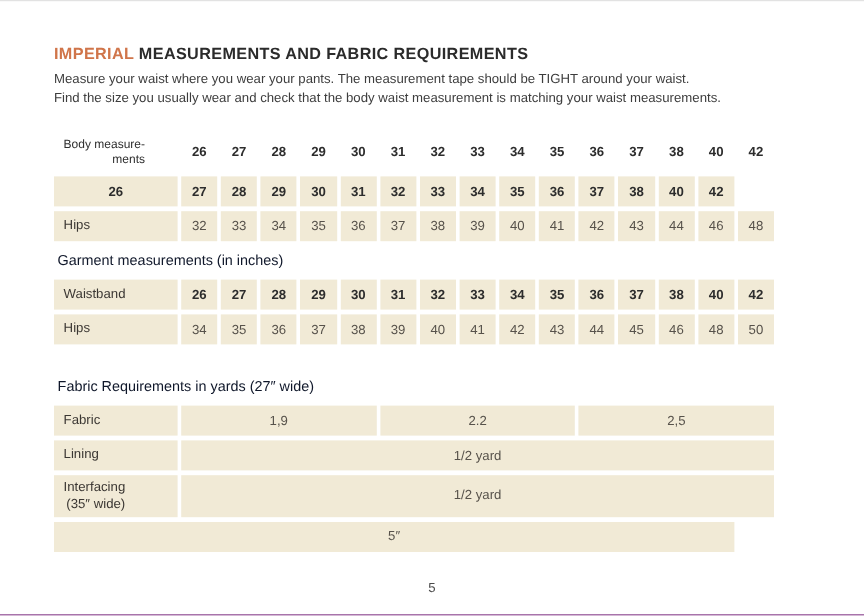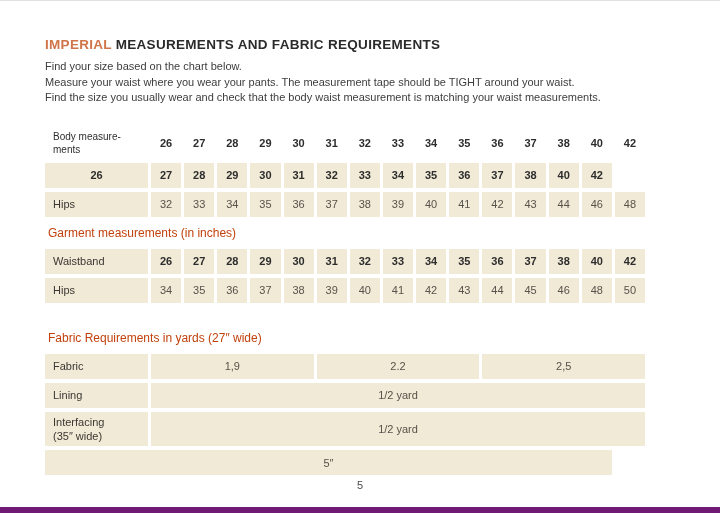--- a/index.html
+++ b/index.html
@@ -14,21 +14,21 @@
     width:720px;height:513px;
     background:#ffffff;
     font-family:"Liberation Sans", sans-serif;
     color:var(--dark);
     overflow:hidden;
   }
   .page{
     position:relative;
     width:720px;height:513px;
     border-top:1px solid #e2e2e2;
-    border-bottom:6px solid #701a75;
+    border-bottom:1px solid #701a75;
   }
   .content{
     padding:36px 75px 0 45px; 
   }
   .title{
     font-size:13.5px;
     font-weight:bold;
     letter-spacing:.3px;
     color:var(--dark);
     margin:0 0 7px 0;
@@ -57,31 +57,31 @@
     justify-content:center;
     font-size:11px;
     color:var(--val);
   }
   .t-label{
     justify-content:flex-start;
     padding:3px 4px 3px 8px;
     color:#3b3733;
     white-space:pre-line;
     line-height:1.3;
-    text-align:left;
+    text-align:right;
   }
   .v-bold{font-weight:bold;color:#2d2d2d;}
   .l-bold{font-weight:bold;color:#2d2d2d;}
   .header-row .t-cell{background:transparent;min-height:30px;}
   .header-row .t-label{font-size:10px;color:#2f2f2f;}
   #size-table{margin-bottom:9px;}
   #garment-table{margin-bottom:28px;}
   .sub-heading{
     font-size:12px;
-    color:#c2410c;
+    color:#0f172a;
     margin:0 0 9px 0;
     padding-left:3px;
   }
   .footer{
     position:absolute;
     left:0;right:0;
     bottom:16px;
     text-align:center;
     font-size:11px;
     color:#4a4a4a;
@@ -89,21 +89,20 @@
 </style>
 </head>
 <body>
 
 <div class="page">
   <div class="content">
 
     <div class="title"><span class="accent">IMPERIAL</span><span> MEASUREMENTS AND FABRIC REQUIREMENTS</span></div>
 
     <div class="intro">
-      <div class="intro-line">Find your size based on the chart below.</div>
       <div class="intro-line">Measure your waist where you wear your pants. The measurement tape should be TIGHT around your waist.</div>
       <div class="intro-line">Find the size you usually wear and check that the body waist measurement is matching your waist measurements.</div>
     </div>
 
     <div id="size-table">
         <div class="t-row header-row">
           <div class="t-cell t-label">Body measure-
 ments</div>
           <div class="t-cell t-val v-bold">26</div>
           <div class="t-cell t-val v-bold">27</div>

